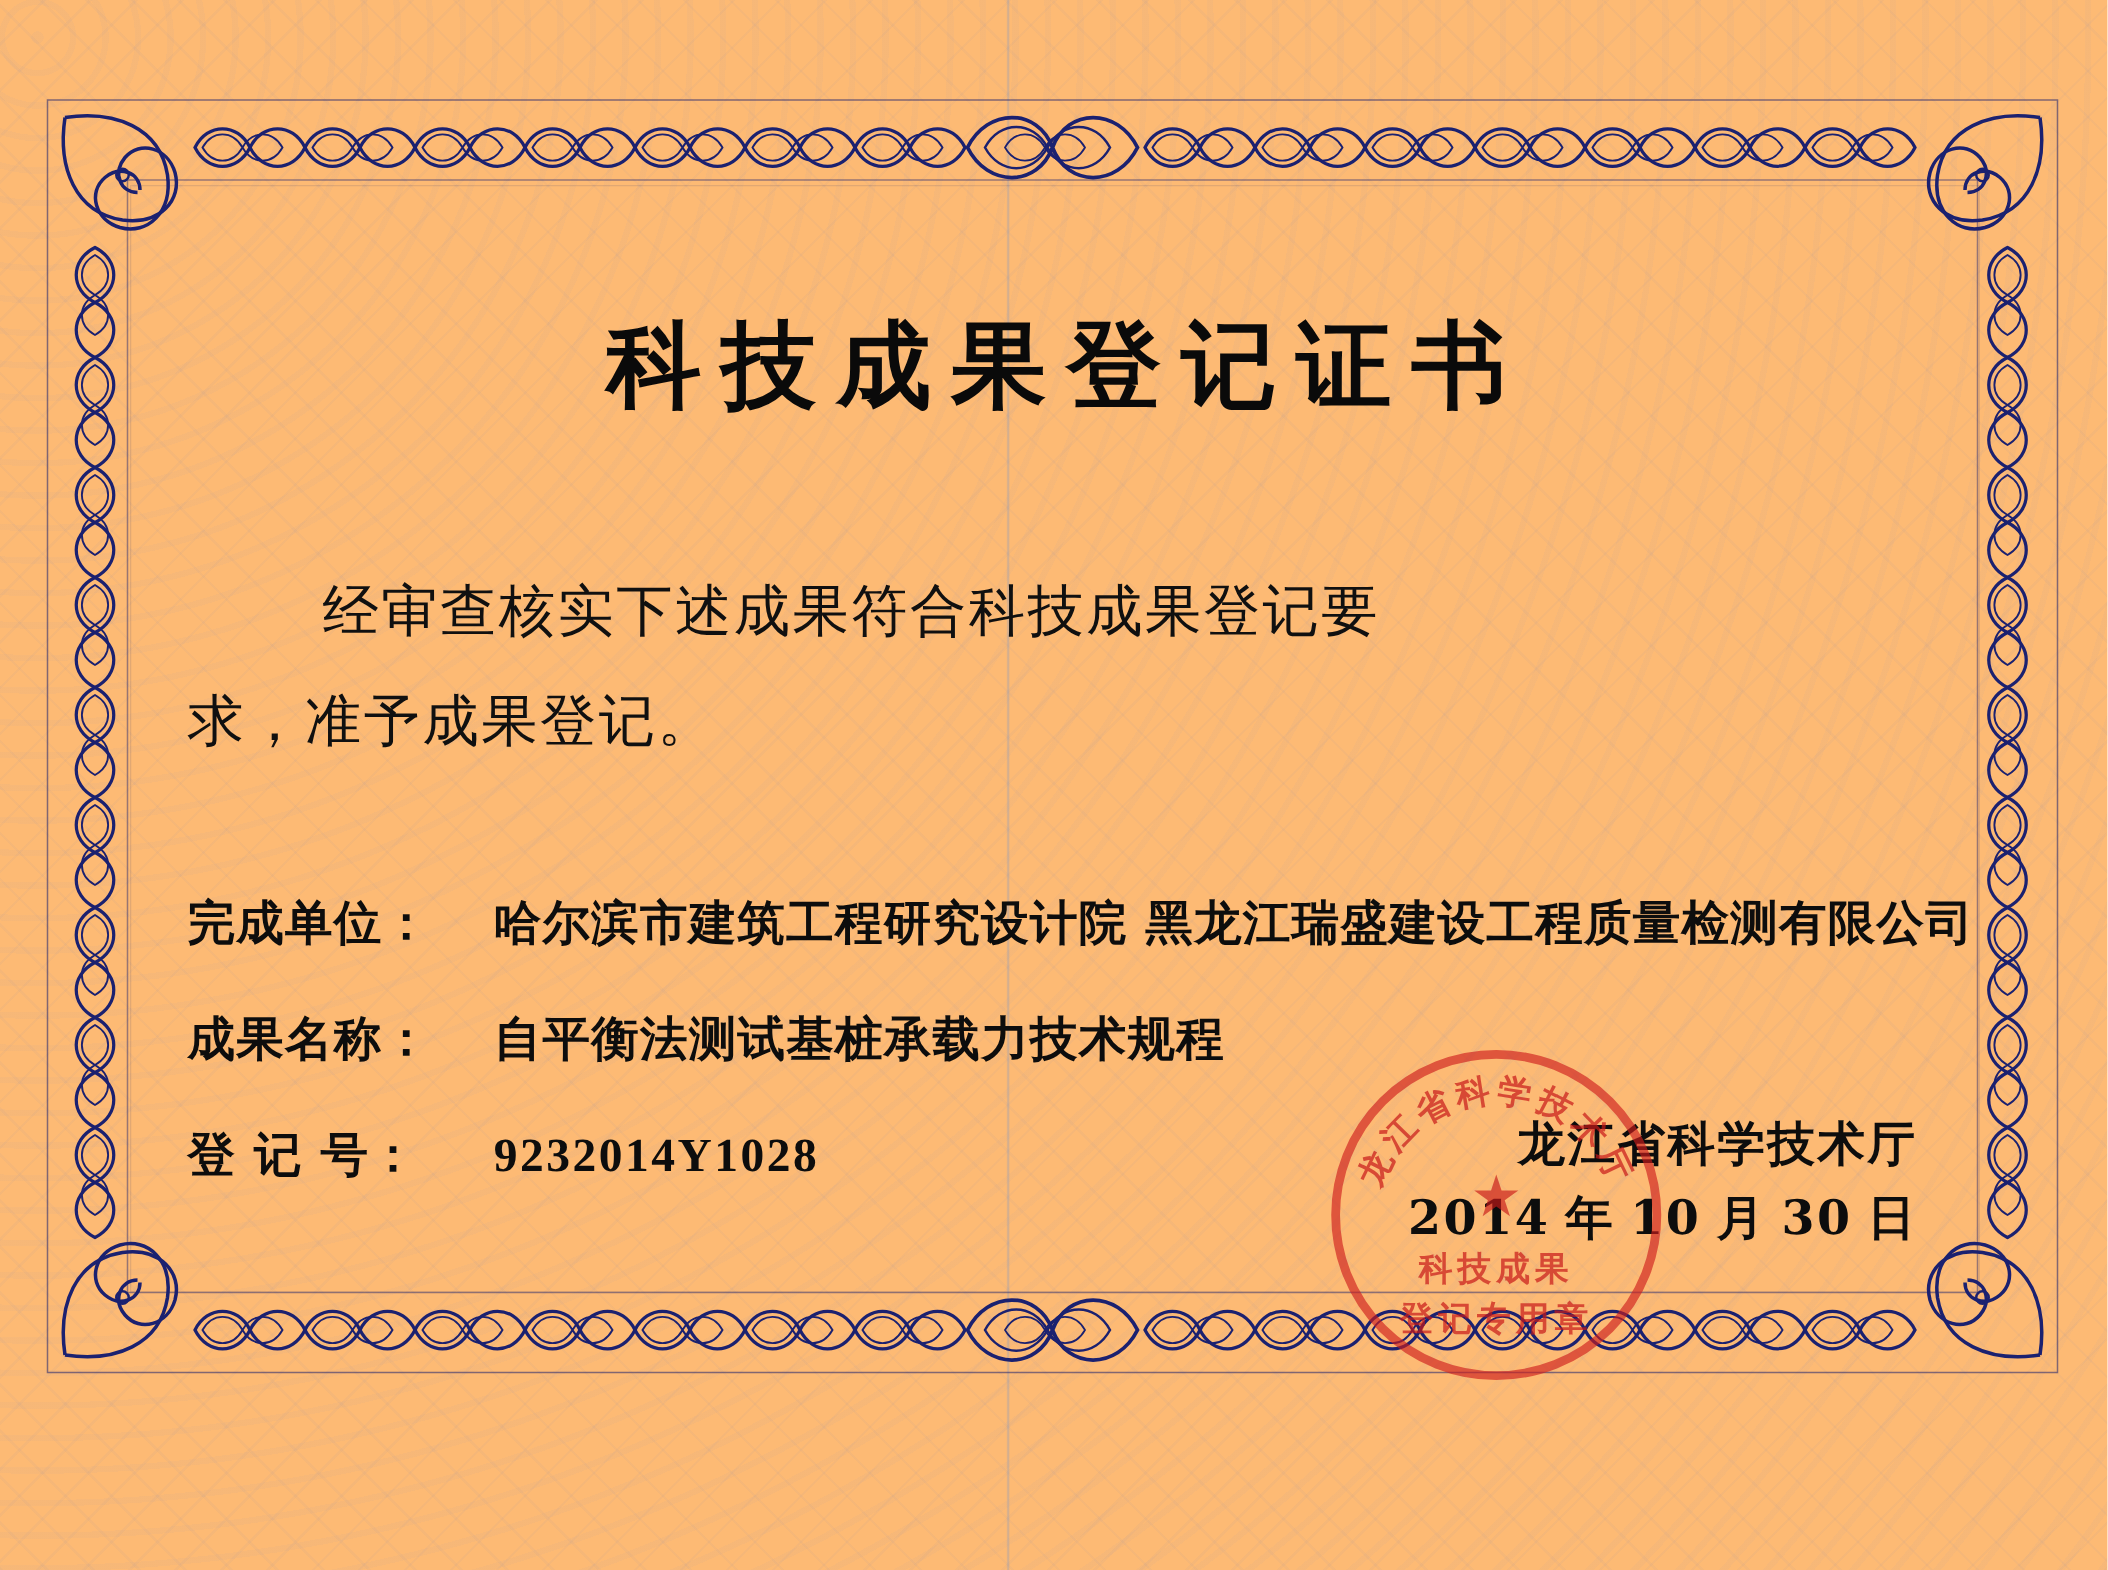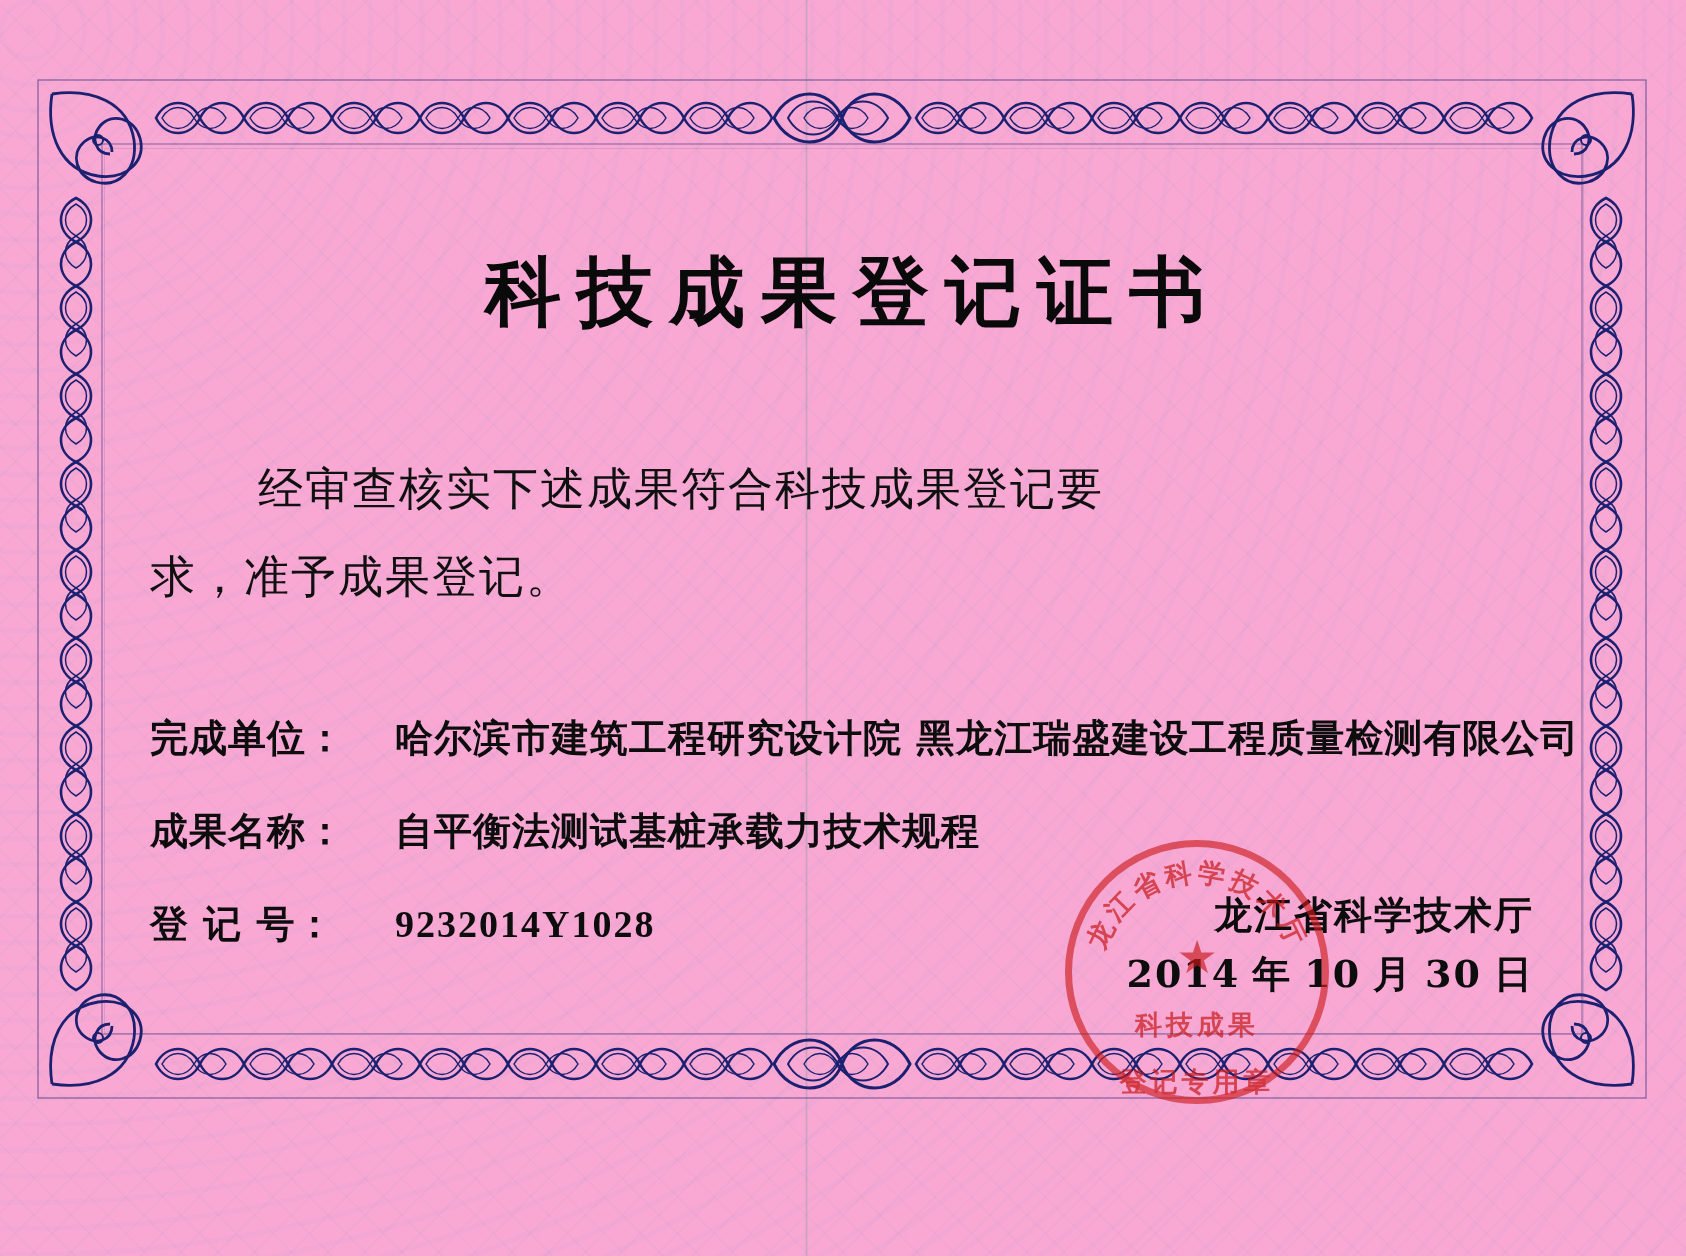--- a/index.html
+++ b/index.html
@@ -11,21 +11,21 @@
     width: 1686px;
     height: 1256px;
     font-family: "DejaVu Serif", "Liberation Serif", serif;
     overflow: hidden;
   }
 
   .certificate {
     position: relative;
     width: 1686px;
     height: 1256px;
-    background: #f9a8d4;
+    background: #fdba74;
   }
 
   
   .paper-texture {
     position: absolute;
     inset: 0;
     background-image:
       repeating-linear-gradient(45deg, rgba(120,130,180,0.055) 0 2px, transparent 2px 26px),
       repeating-linear-gradient(-45deg, rgba(120,130,180,0.055) 0 2px, transparent 2px 26px),
       repeating-radial-gradient(circle at 30px 30px, rgba(130,140,190,0.05) 0 5px, transparent 5px 26px);
@@ -170,21 +170,21 @@
     fill: rgba(200,25,25,0.85);
     font-size: 27px;
     font-weight: bold;
     font-family: "DejaVu Serif", "Liberation Serif", serif;
     letter-spacing: 4px;
   }
   .seal-bottom {
     position: absolute;
     left: 0;
     right: 0;
-    top: 160px;
+    top: 150px;
     text-align: center;
     color: rgba(200,25,25,0.85);
     font-size: 27px;
     font-weight: bold;
     letter-spacing: 4px;
     font-family: "DejaVu Serif", "Liberation Serif", serif;
   }
 </style>
 </head>
 <body>
@@ -436,17 +436,17 @@
       <svg class="seal-arc" viewBox="0 0 250 250" xmlns="http://www.w3.org/2000/svg">
         <defs>
           <path id="sealArcPath" d="M 28,132 A 97,97 0 0 1 222,132" fill="none"></path>
         </defs>
         <text>
           <textPath href="#sealArcPath" startOffset="50%" text-anchor="middle">龙江省科学技术厅</textPath>
         </text>
       </svg>
       <div class="seal-star">★</div>
       <div class="seal-bottom">科技成果</div>
-      <div class="seal-bottom" style="top:190px;margin-top:27px;">登记专用章</div>
+      <div class="seal-bottom" style="top:190px;">登记专用章</div>
     </div>
   </div>
 
 </div>
 
 </body></html>

